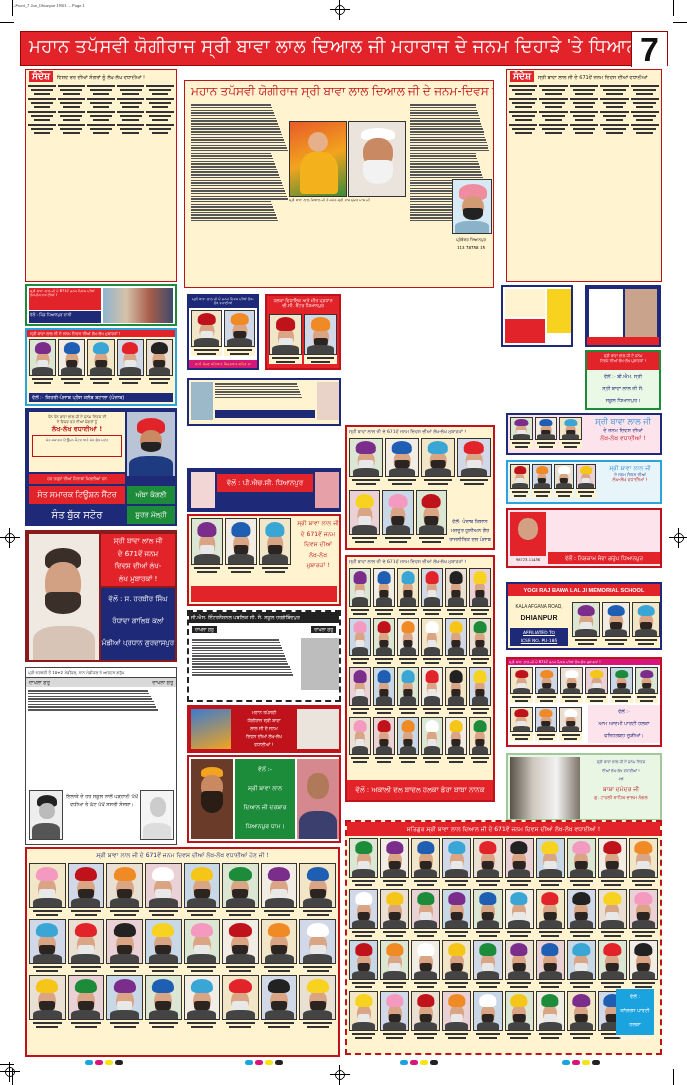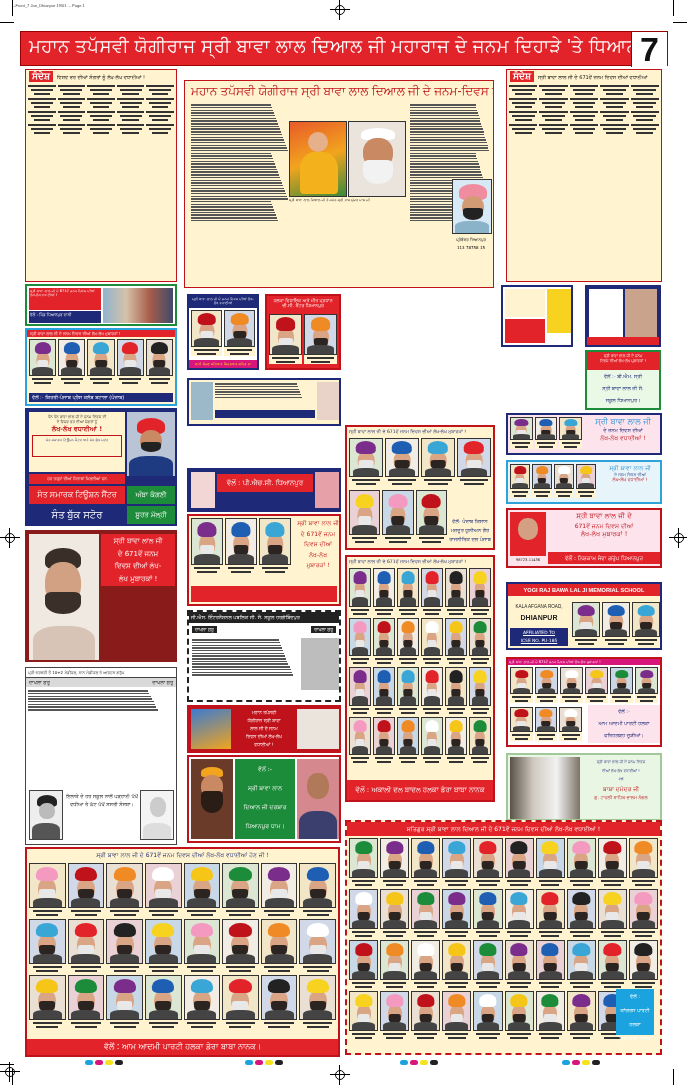--- a/index.html
+++ b/index.html
@@ -643,20 +643,25 @@
     <div style="position:absolute;left:16px;top:28px;width:36px;height:44px;border-radius:45%;background:#d2a183;"></div>
     <div style="position:absolute;left:16px;top:58px;width:36px;height:22px;border-radius:20% 20% 50% 50%;background:#3b2f2a;"></div>
     <div style="position:absolute;left:4px;right:4px;bottom:0;height:34px;background:#d7c4b6;border-radius:40% 40% 0 0;"></div>
   </div>
   <div style="position:absolute;left:74px;top:2px;width:74px;height:52px;background:#e3232a;text-align:center;color:#fff;font-size:7px;line-height:12.5px;padding-top:1px;">
     <div>ਸ੍ਰੀ ਬਾਵਾ ਲਾਲ ਜੀ</div>
     <div>ਦੇ 671ਵੇਂ ਜਨਮ</div>
     <div>ਦਿਵਸ ਦੀਆਂ ਲੱਖ-</div>
     <div>ਲੱਖ ਮੁਬਾਰਕਾਂ !</div>
   </div>
+  <div style="position:absolute;left:74px;top:56px;width:74px;height:72px;background:#1e2a78;text-align:center;color:#fff;font-size:7px;line-height:22px;">
+    <div>ਵੱਲੋਂ : ਸ. ਹਰਬੀਰ ਸਿੰਘ</div>
+    <div>ਰੰਧਾਵਾ ਗਾਲਿਬ ਕਲਾਂ</div>
+    <div>ਮੰਡੀਆਂ ਪ੍ਰਧਾਨ ਗੁਰਦਾਸਪੁਰ</div>
+  </div>
 </div>
 
 <div class="panel" style="left:25px;top:667px;width:152px;height:178px;border:1px solid #444;background:#fff;">
   <div style="font-size:4px;padding:2px;border-bottom:1px solid #444;white-space:nowrap;overflow:hidden;">ਪ੍ਰੀ-ਨਰਸਰੀ ਤੋਂ 10+2 ਮੈਡੀਕਲ, ਨਾਨ ਮੈਡੀਕਲ ਤੇ ਆਰਟਸ ਗਰੁੱਪ</div>
   <div style="background:#d9d9d9;height:9px;font-size:5px;line-height:9px;padding:0 3px;">
     <span>ਦਾਖਲਾ ਸ਼ੁਰੂ</span>
     <span style="float:right;">ਦਾਖਲਾ ਸ਼ੁਰੂ</span>
   </div>
   <div class="txtcol" id="school-txt" style="padding:2px;height:36px;">
       <div style="height: 1.4px; margin: 1.3px 0px; background: rgb(85, 85, 85); width: 82%;"></div>
@@ -1243,25 +1248,20 @@
     <div style="font-size:4px;color:#1e2a78;">ਦੇ ਜਨਮ ਦਿਵਸ ਦੀਆਂ</div>
     <div style="font-size:4.6px;color:#c0121a;">ਲੱਖ-ਲੱਖ ਵਧਾਈਆਂ !</div>
   </div>
 </div>
 
 <div class="panel" style="left:506px;top:508px;width:156px;height:60px;border:2px solid #c0121a;background:#fde3ec;">
   <div style="position:absolute;left:2px;top:2px;width:36px;height:44px;background:#e3232a;">
     <div style="position:absolute;left:8px;top:6px;width:20px;height:22px;border-radius:45%;background:#d4a084;"></div>
   </div>
   <div style="position:absolute;left:2px;top:48px;width:36px;font-size:3.6px;text-align:center;">98723-11436</div>
-  <div style="position:absolute;left:40px;top:2px;width:112px;text-align:center;color:#c0121a;line-height:9px;">
-    <div style="font-size:7px;">ਸ੍ਰੀ ਬਾਵਾ ਲਾਲ ਜੀ ਦੇ</div>
-    <div style="font-size:6px;">671ਵੇਂ ਜਨਮ ਦਿਵਸ ਦੀਆਂ</div>
-    <div style="font-size:6.5px;">ਲੱਖ-ਲੱਖ ਮੁਬਾਰਕਾਂ !</div>
-  </div>
   <div style="position:absolute;left:40px;bottom:2px;width:112px;height:12px;background:#e3232a;color:#fff;font-size:5.6px;line-height:12px;text-align:center;white-space:nowrap;overflow:hidden;">ਵੱਲੋਂ : ਨਿਸ਼ਕਾਮ ਸੇਵਾ ਗਰੁੱਪ ਧਿਆਨਪੁਰ</div>
 </div>
 
 <div class="panel" style="left:506px;top:582px;width:156px;height:68px;border:2px solid #1e2a78;background:#fff4cf;">
   <div class="bigtxt" style="background:#e3232a;color:#fff;font-size:5.6px;font-weight:bold;padding:3px 2px;text-align:center;overflow:hidden;">YOGI RAJ BAWA LAL JI MEMORIAL SCHOOL</div>
   <div class="bigtxt" style="position:absolute;left:2px;top:20px;width:58px;text-align:center;font-size:4.6px;">KALA AFGANA ROAD,</div>
   <div class="bigtxt" style="position:absolute;left:2px;top:30px;width:58px;text-align:center;font-size:7px;font-weight:bold;">DHIANPUR</div>
   <div style="position:absolute;left:2px;top:44px;width:58px;height:18px;background:#1e2a78;color:#fff;text-align:center;font-size:4.4px;line-height:8px;padding-top:1px;">
     <div style="text-decoration:underline;">AFFILIATED TO</div>
     <div style="text-decoration:underline;">ICSE NO. PU-185</div>
@@ -1615,21 +1615,20 @@
       <div style="display: flex; flex-direction: column;">
         <div class="ph" style="flex: 1 1 0%; background: rgb(234, 223, 211);">
           <div class="face"></div>
           <div class="turban" style="background:#f7d21f"></div>
           <div class="beard" style="background:#2b2420"></div>
           <div class="body"></div>
         </div>
         <div class="cap"><span style="display:inline-block;width:80%;height:2px;background:#333;margin-top:2px"></span><br><span style="display:inline-block;width:60%;height:2px;background:#333"></span></div>
       </div>
     </div>
-  <div style="position:absolute;left:0;right:0;bottom:0;height:16px;background:#e3232a;color:#fff;font-size:8px;line-height:16px;text-align:center;white-space:nowrap;overflow:hidden;">ਵੱਲੋਂ : ਆਮ ਆਦਮੀ ਪਾਰਟੀ ਹਲਕਾ ਡੇਰਾ ਬਾਬਾ ਨਾਨਕ।</div>
 </div>
 
 <div class="panel" style="left:345px;top:820px;width:317px;height:235px;border:2px dashed #c0121a;background:#fff4cf;">
   <div style="background:#e3232a;color:#fff;font-size:6px;text-align:center;padding:3px;white-space:nowrap;overflow:hidden;">ਸਤਿਗੁਰ ਸ੍ਰੀ ਬਾਵਾ ਲਾਲ ਦਿਆਲ ਜੀ ਦੇ 671ਵੇਂ ਜਨਮ ਦਿਵਸ ਦੀਆਂ ਲੱਖ-ਲੱਖ ਵਧਾਈਆਂ !</div>
   <div class="grid" id="grid-bottom-right" style="grid-template-columns:repeat(10,1fr);height:206px;">
       <div style="display: flex; flex-direction: column;">
         <div class="ph" style="flex: 1 1 0%; background: rgb(219, 230, 211);">
           <div class="face"></div>
           <div class="turban" style="background:#1d8c3a"></div>
           <div class="beard" style="background:#e8e8e8"></div>

